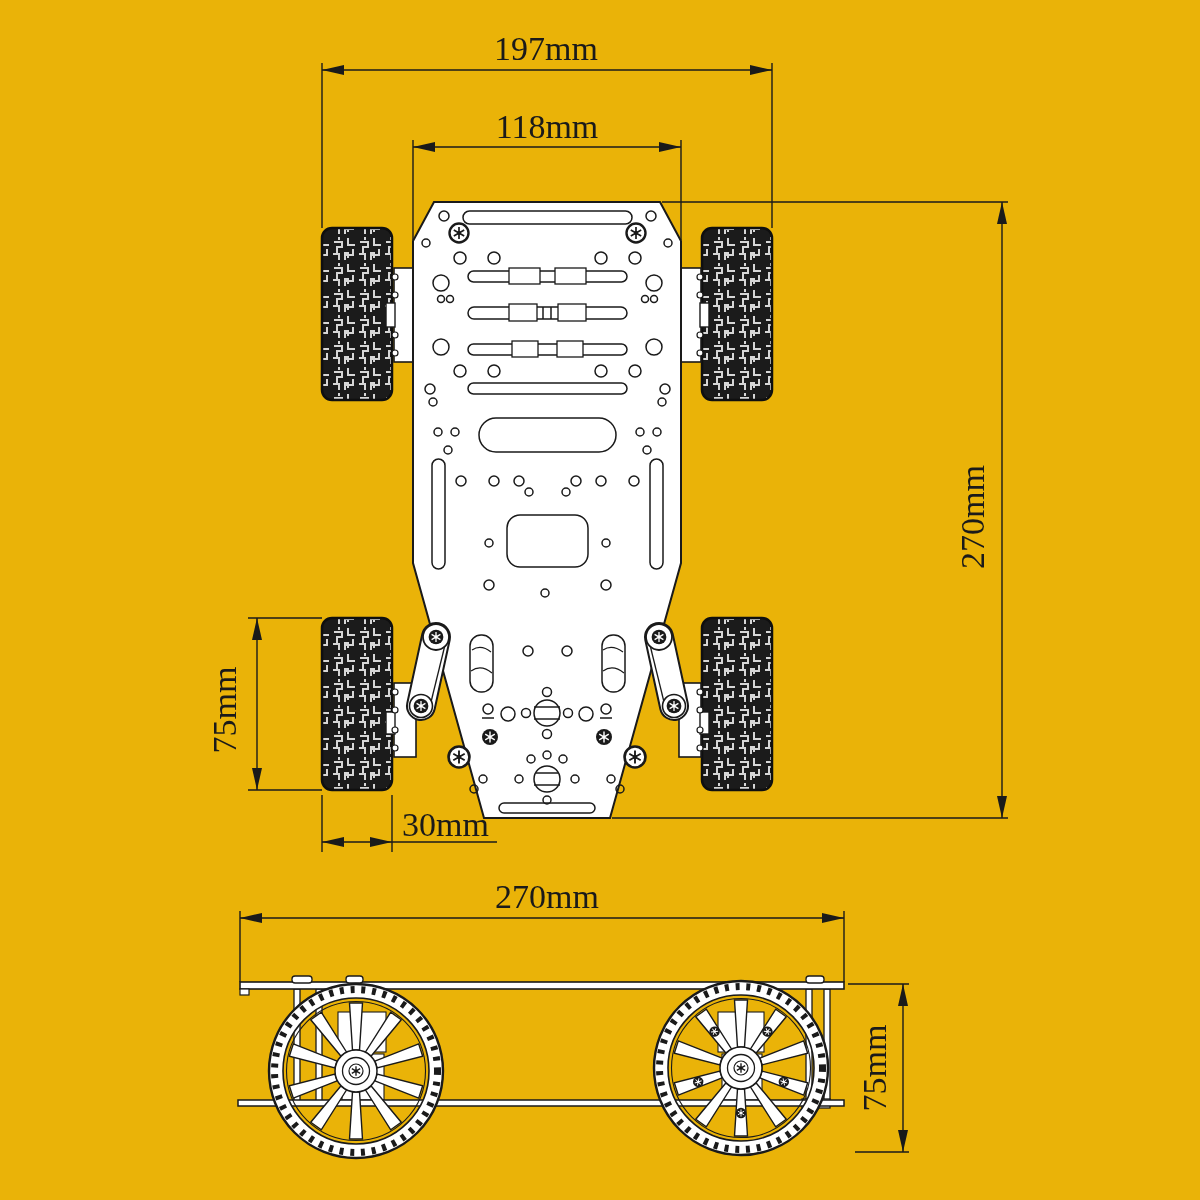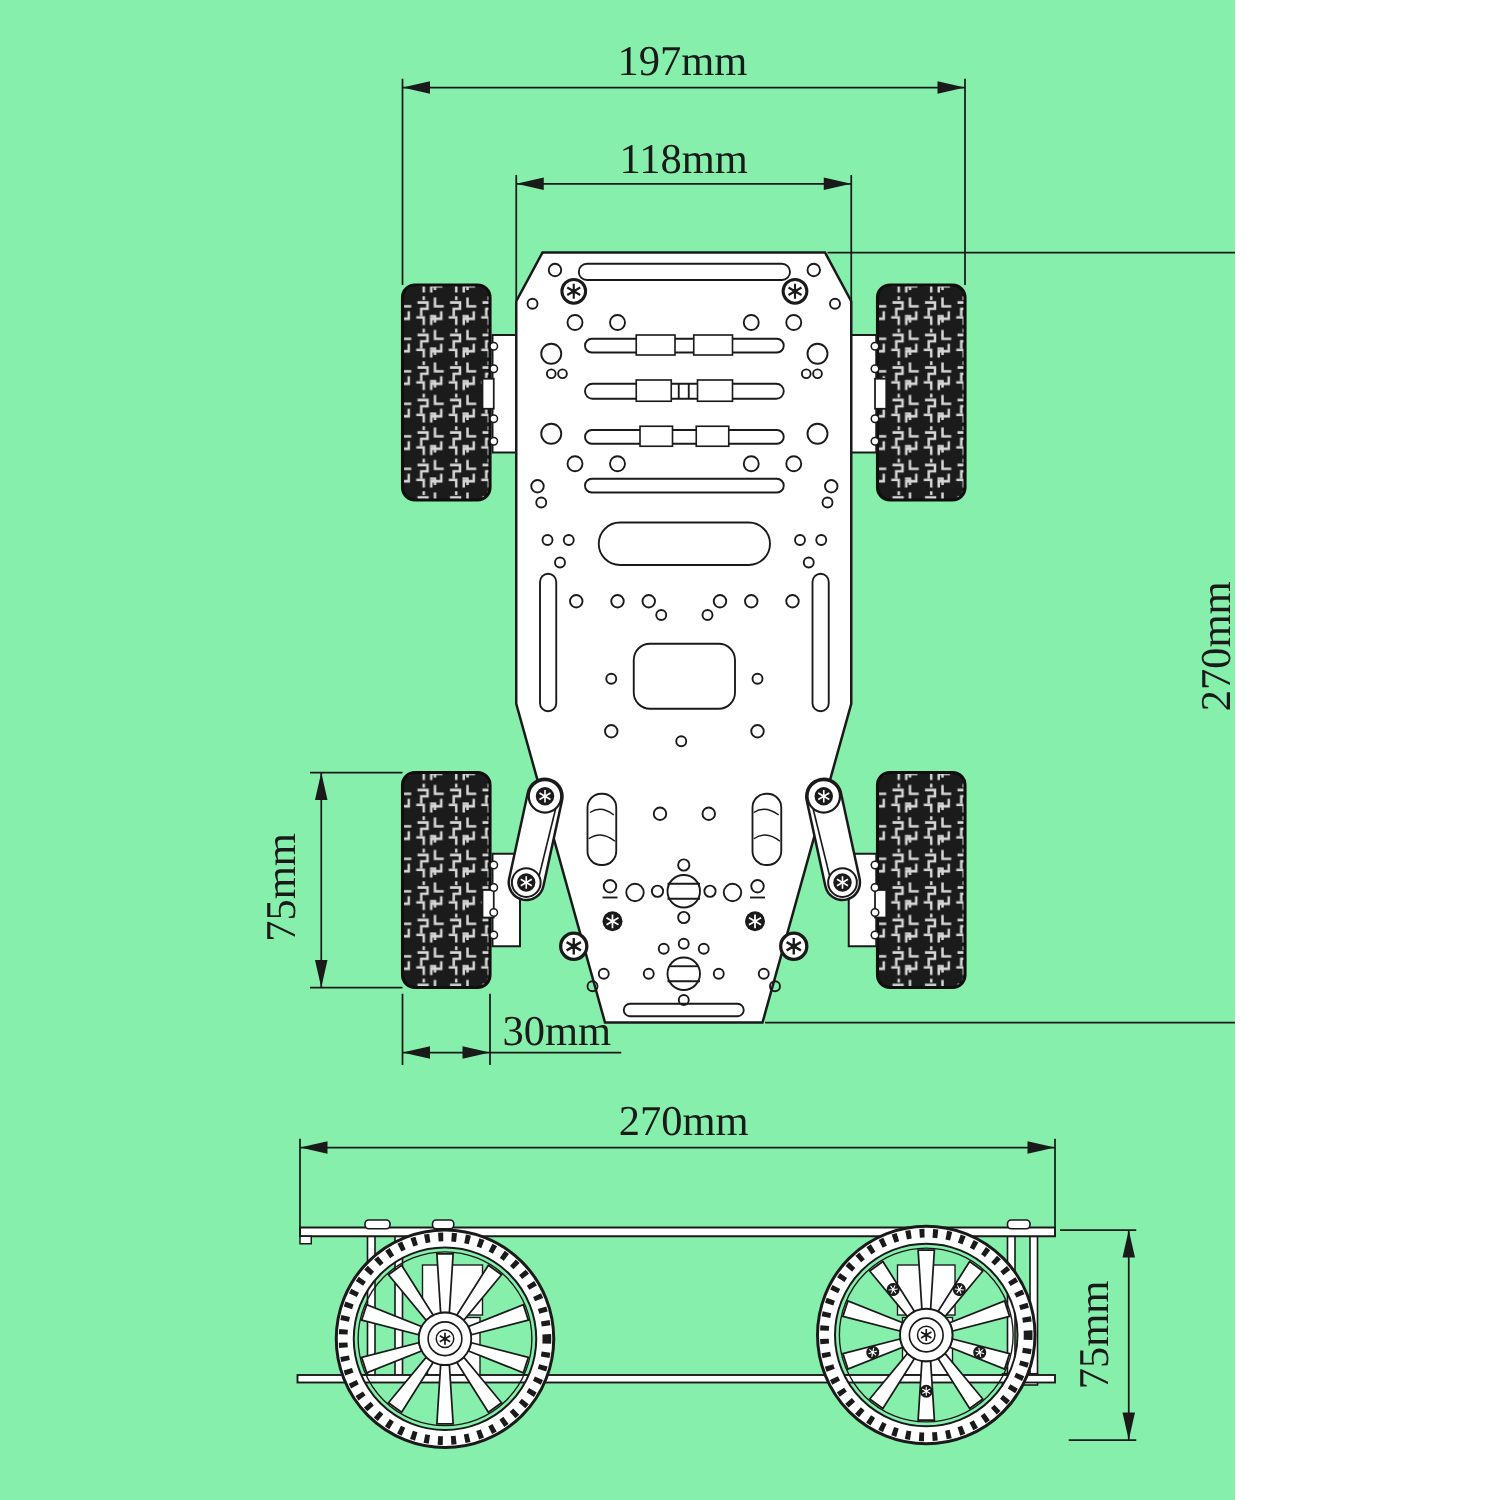--- a/index.html
+++ b/index.html
@@ -1,16 +1,16 @@
 <!DOCTYPE html>
 <html><head>
 <meta charset="utf-8">
 <style>
   html,body{margin:0;padding:0;background:#ffffff;}
-  .page{width:988px;height:1200px;background:#86efac;position:relative;overflow:hidden;}
+  .page{width:1200px;height:1200px;background:#eab308;position:relative;overflow:hidden;}
   svg{display:block;}
   .ln{stroke:#1a1a1a;fill:none;}
   .fw{fill:#ffffff;stroke:#1a1a1a;}
   .arr{fill:#1a1a1a;stroke:none;}
   text.dim{font-family:"Liberation Serif","DejaVu Serif",serif;font-size:34px;fill:#1a1a1a;}
 </style>
 </head>
 <body>
 
 <div class="page">

